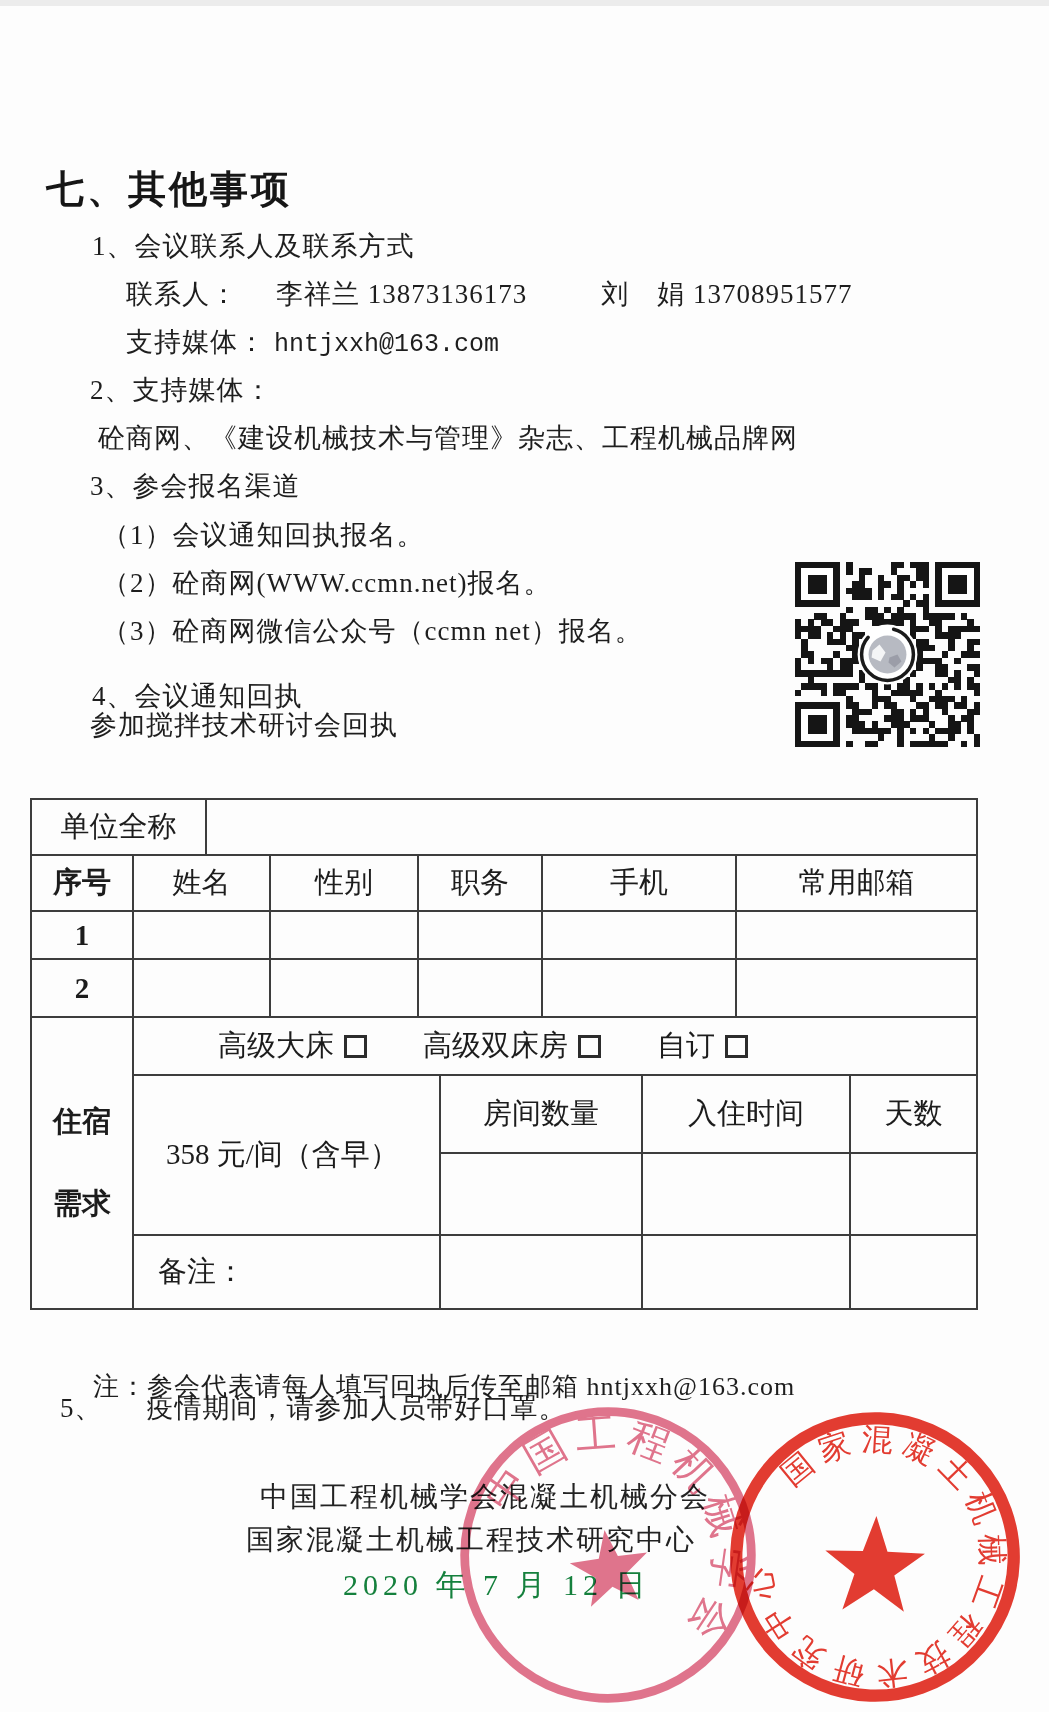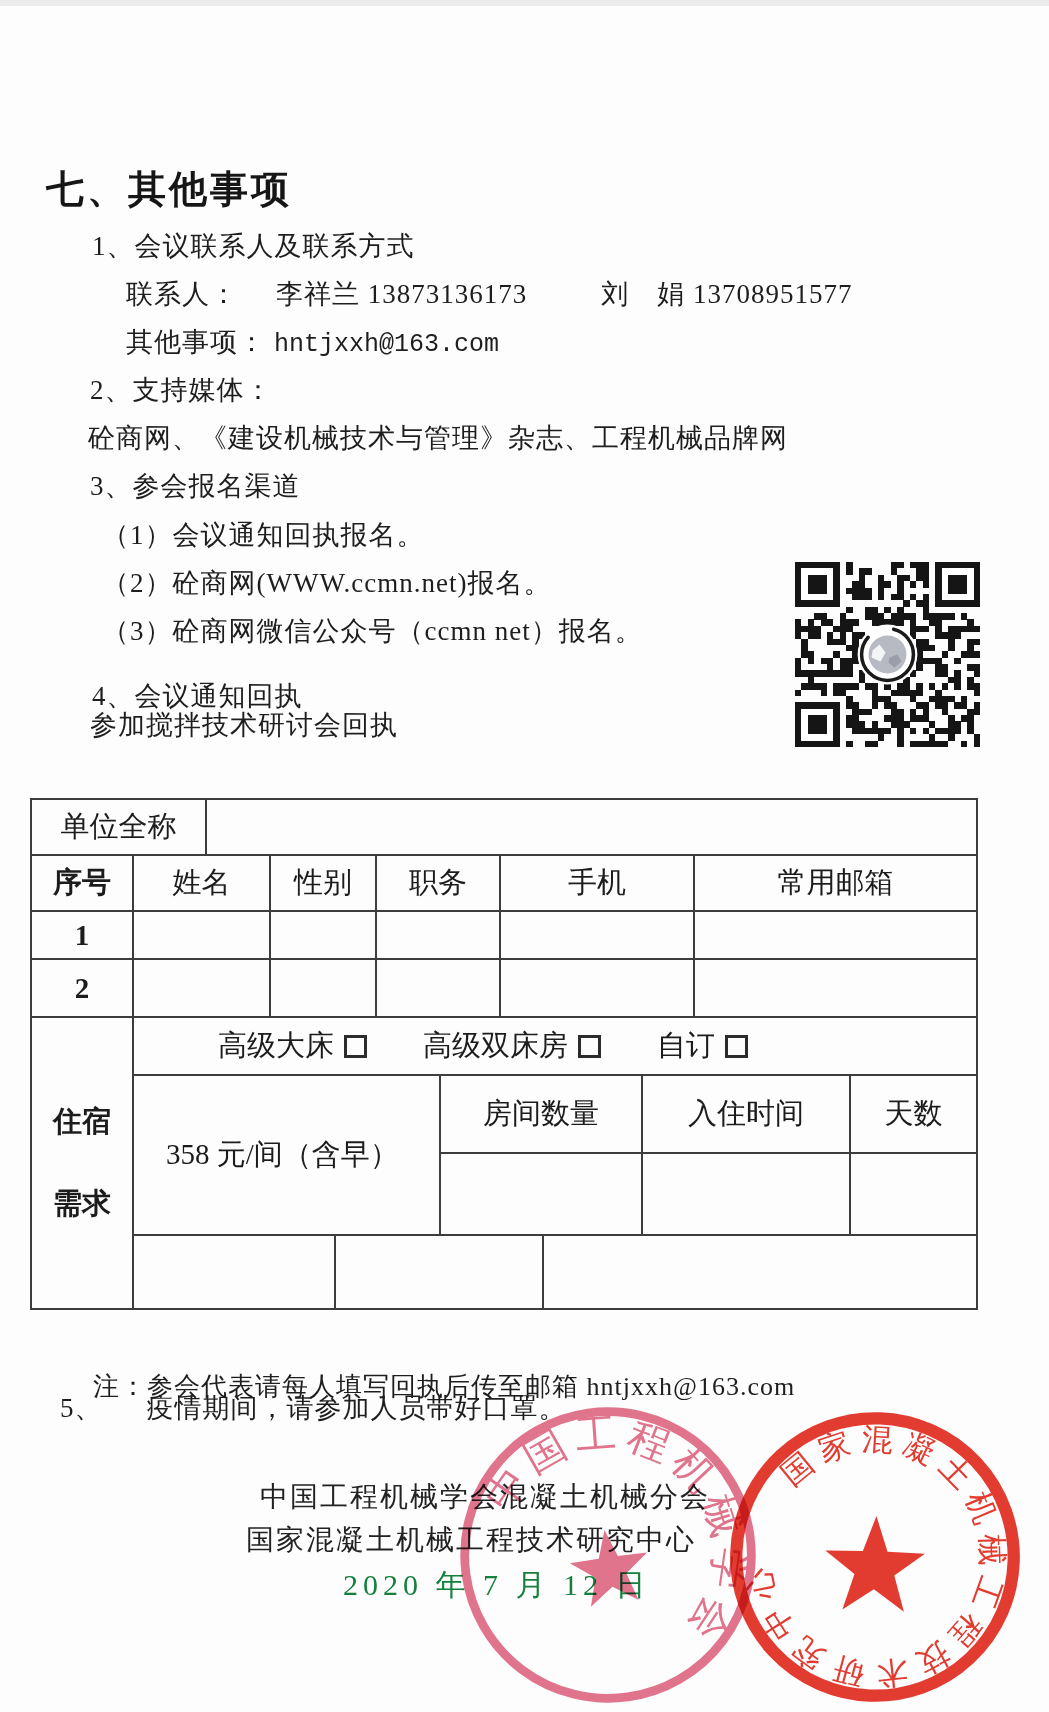--- a/index.html
+++ b/index.html
@@ -27,21 +27,21 @@
     font-size:29px;color:#1c1c1c;background:rgba(255,255,255,0);
   }
   .trow{display:flex;border-bottom:2px solid #3d3d3d;box-sizing:border-box;}
   .rtable > .trow:last-child{border-bottom:none;}
   .cell{
     border-right:2px solid #3d3d3d;box-sizing:border-box;
     display:flex;align-items:center;overflow:hidden;
   }
   .cell.last{border-right:none;}
   .center{justify-content:center;}
-  .w175{width:175px;}.w102{width:102px;font-weight:bold;}.w137{width:137px;}.w133{width:106px;}
+  .w175{width:175px;}.w102{width:102px;font-weight:bold;}.w137{width:137px;}.w133{width:148px;}
   .w124{width:124px;}.w194{width:194px;}.grow{flex:1;}
   .w307{width:307px;}.w202{width:202px;}.w208{width:208px;}
   .h56{height:56px;}.h58{height:58px;}.h48{height:48px;}
   .lright{flex:1;display:flex;flex-direction:column;}
   .lrow{display:flex;border-bottom:2px solid #3d3d3d;box-sizing:border-box;}
   .lright > .lrow:last-child{border-bottom:none;}
   .options-row{height:58px;align-items:center;padding-left:84px;}
   .opt{margin-right:56px;display:flex;align-items:center;}
   .chk{display:inline-block;width:23px;height:23px;border:3px solid #2c2c2c;margin-left:10px;box-sizing:border-box;}
   .price-row{height:160px;}
@@ -76,25 +76,25 @@
   <div class="scan-bar"></div>
 
   <div class="abs title" style="left:46px;top:164px;">七、其他事项</div>
   <div class="abs line" style="left:92px;top:228px;">1、会议联系人及联系方式</div>
 
   <div class="abs line" style="left:126px;top:276px;">
     <span class="contact-label">联系人：</span><span>李祥兰 13873136173</span><span class="person2">刘　娟 13708951577</span>
   </div>
 
   <div class="abs line" style="left:126px;top:324px;">
-    <span class="email-label">其他事项：</span><span class="mono">hntjxxh@163.com</span>
+    <span class="email-label">支持媒体：</span><span class="mono">hntjxxh@163.com</span>
   </div>
 
   <div class="abs line" style="left:90px;top:372px;">2、支持媒体：</div>
-  <div class="abs line" style="left:88px;top:420px;">砼商网、《建设机械技术与管理》杂志、工程机械品牌网</div>
+  <div class="abs line" style="left:98px;top:420px;">砼商网、《建设机械技术与管理》杂志、工程机械品牌网</div>
   <div class="abs line" style="left:90px;top:468px;">3、参会报名渠道</div>
   <div class="abs line" style="left:102px;top:517px;">（1）会议通知回执报名。</div>
   <div class="abs line" style="left:102px;top:565px;">（2）砼商网(WWW.ccmn.net)报名。</div>
   <div class="abs line" style="left:102px;top:613px;">（3）砼商网微信公众号（ccmn net）报名。</div>
   <div class="abs line" style="left:92px;top:678px;">4、会议通知回执</div>
   <div class="abs line" style="left:90px;top:707px;">参加搅拌技术研讨会回执</div>
 
   <div class="qr"><svg width="185" height="185" viewBox="0 0 185.6 185.6" fill="#151515" shape-rendering="crispEdges">
         <rect x="51.2" y="0.0" width="6.5" height="6.5"></rect>
         <rect x="96.0" y="0.0" width="6.5" height="6.5"></rect>
@@ -467,20 +467,21 @@
               <div class="cell grow center last">天数</div>
             </div>
             <div class="subempty">
               <div class="cell w202"></div>
               <div class="cell w208"></div>
               <div class="cell grow last"></div>
             </div>
           </div>
         </div>
         <div class="lrow remark-row">
+          <div class="cell w307 remark-label">备注：</div>
           <div class="cell w202"></div>
           <div class="cell w208"></div>
           <div class="cell grow last"></div>
         </div>
       </div>
     </div>
   </div>
 
   <div class="abs note-line" style="left:93px;top:1338px;">注：参会代表请每人填写回执后传至邮箱 hntjxxh@163.com</div>
   <div class="abs line" style="left:60px;top:1390px;">

